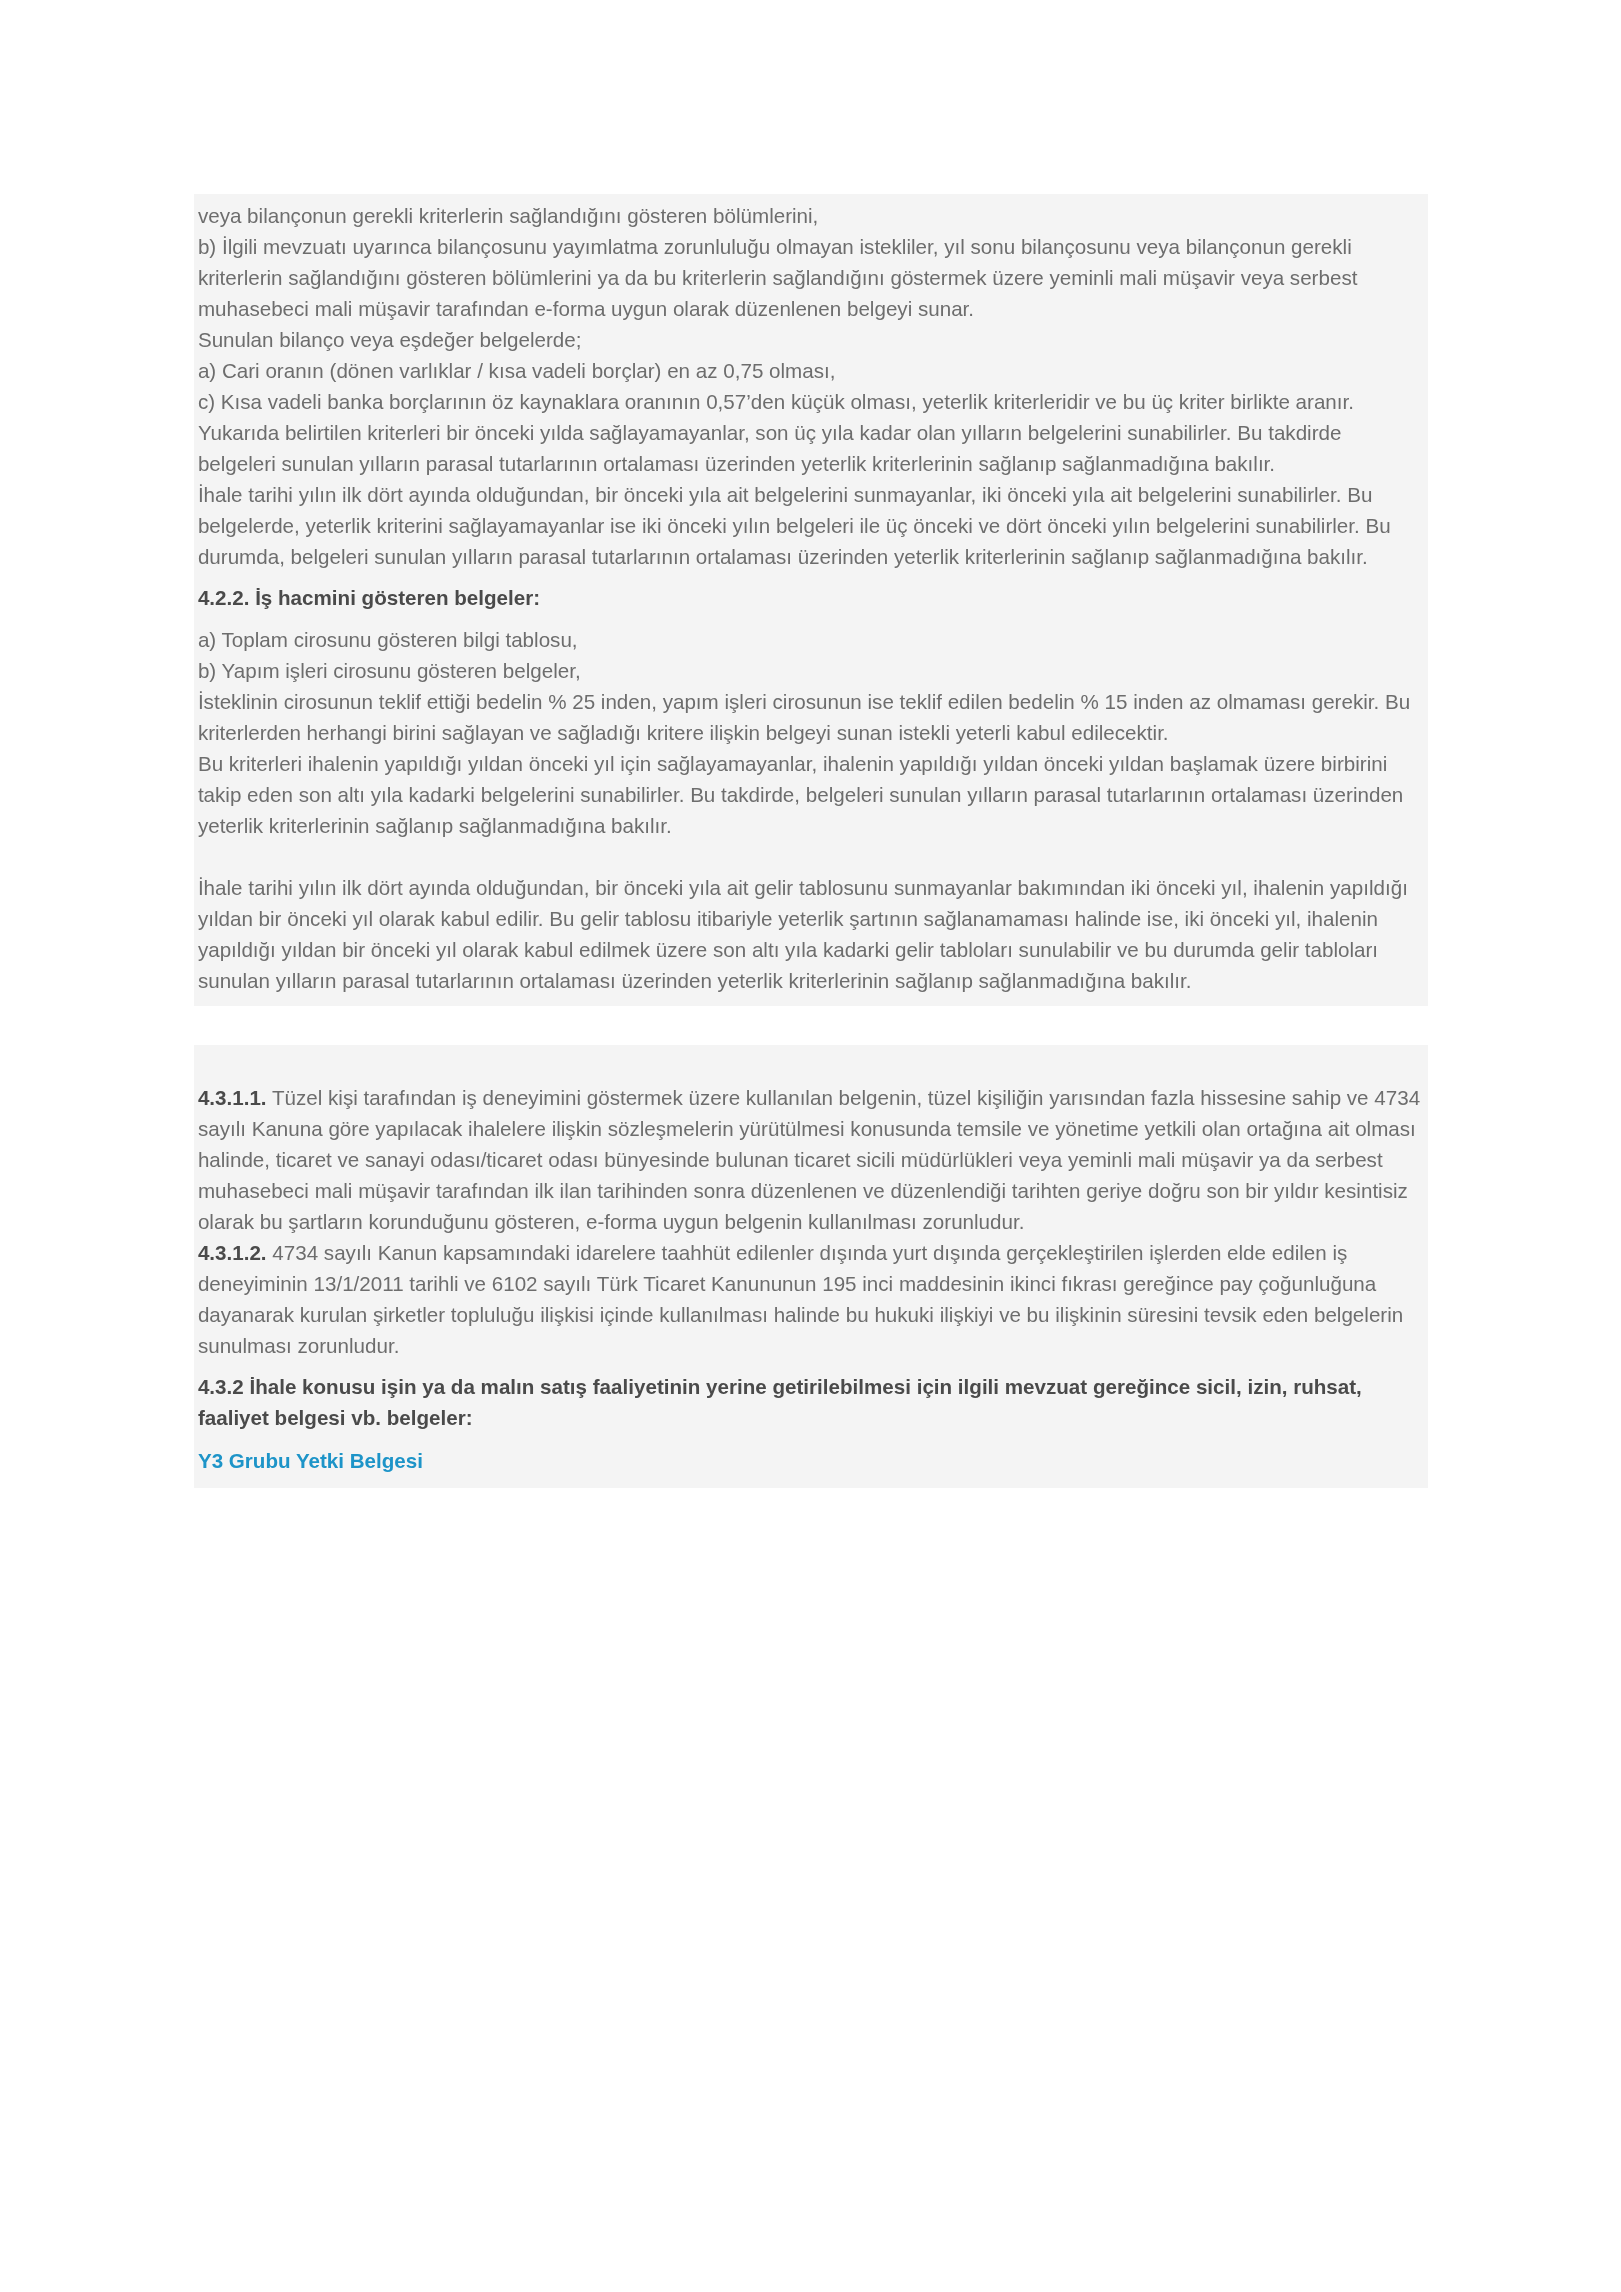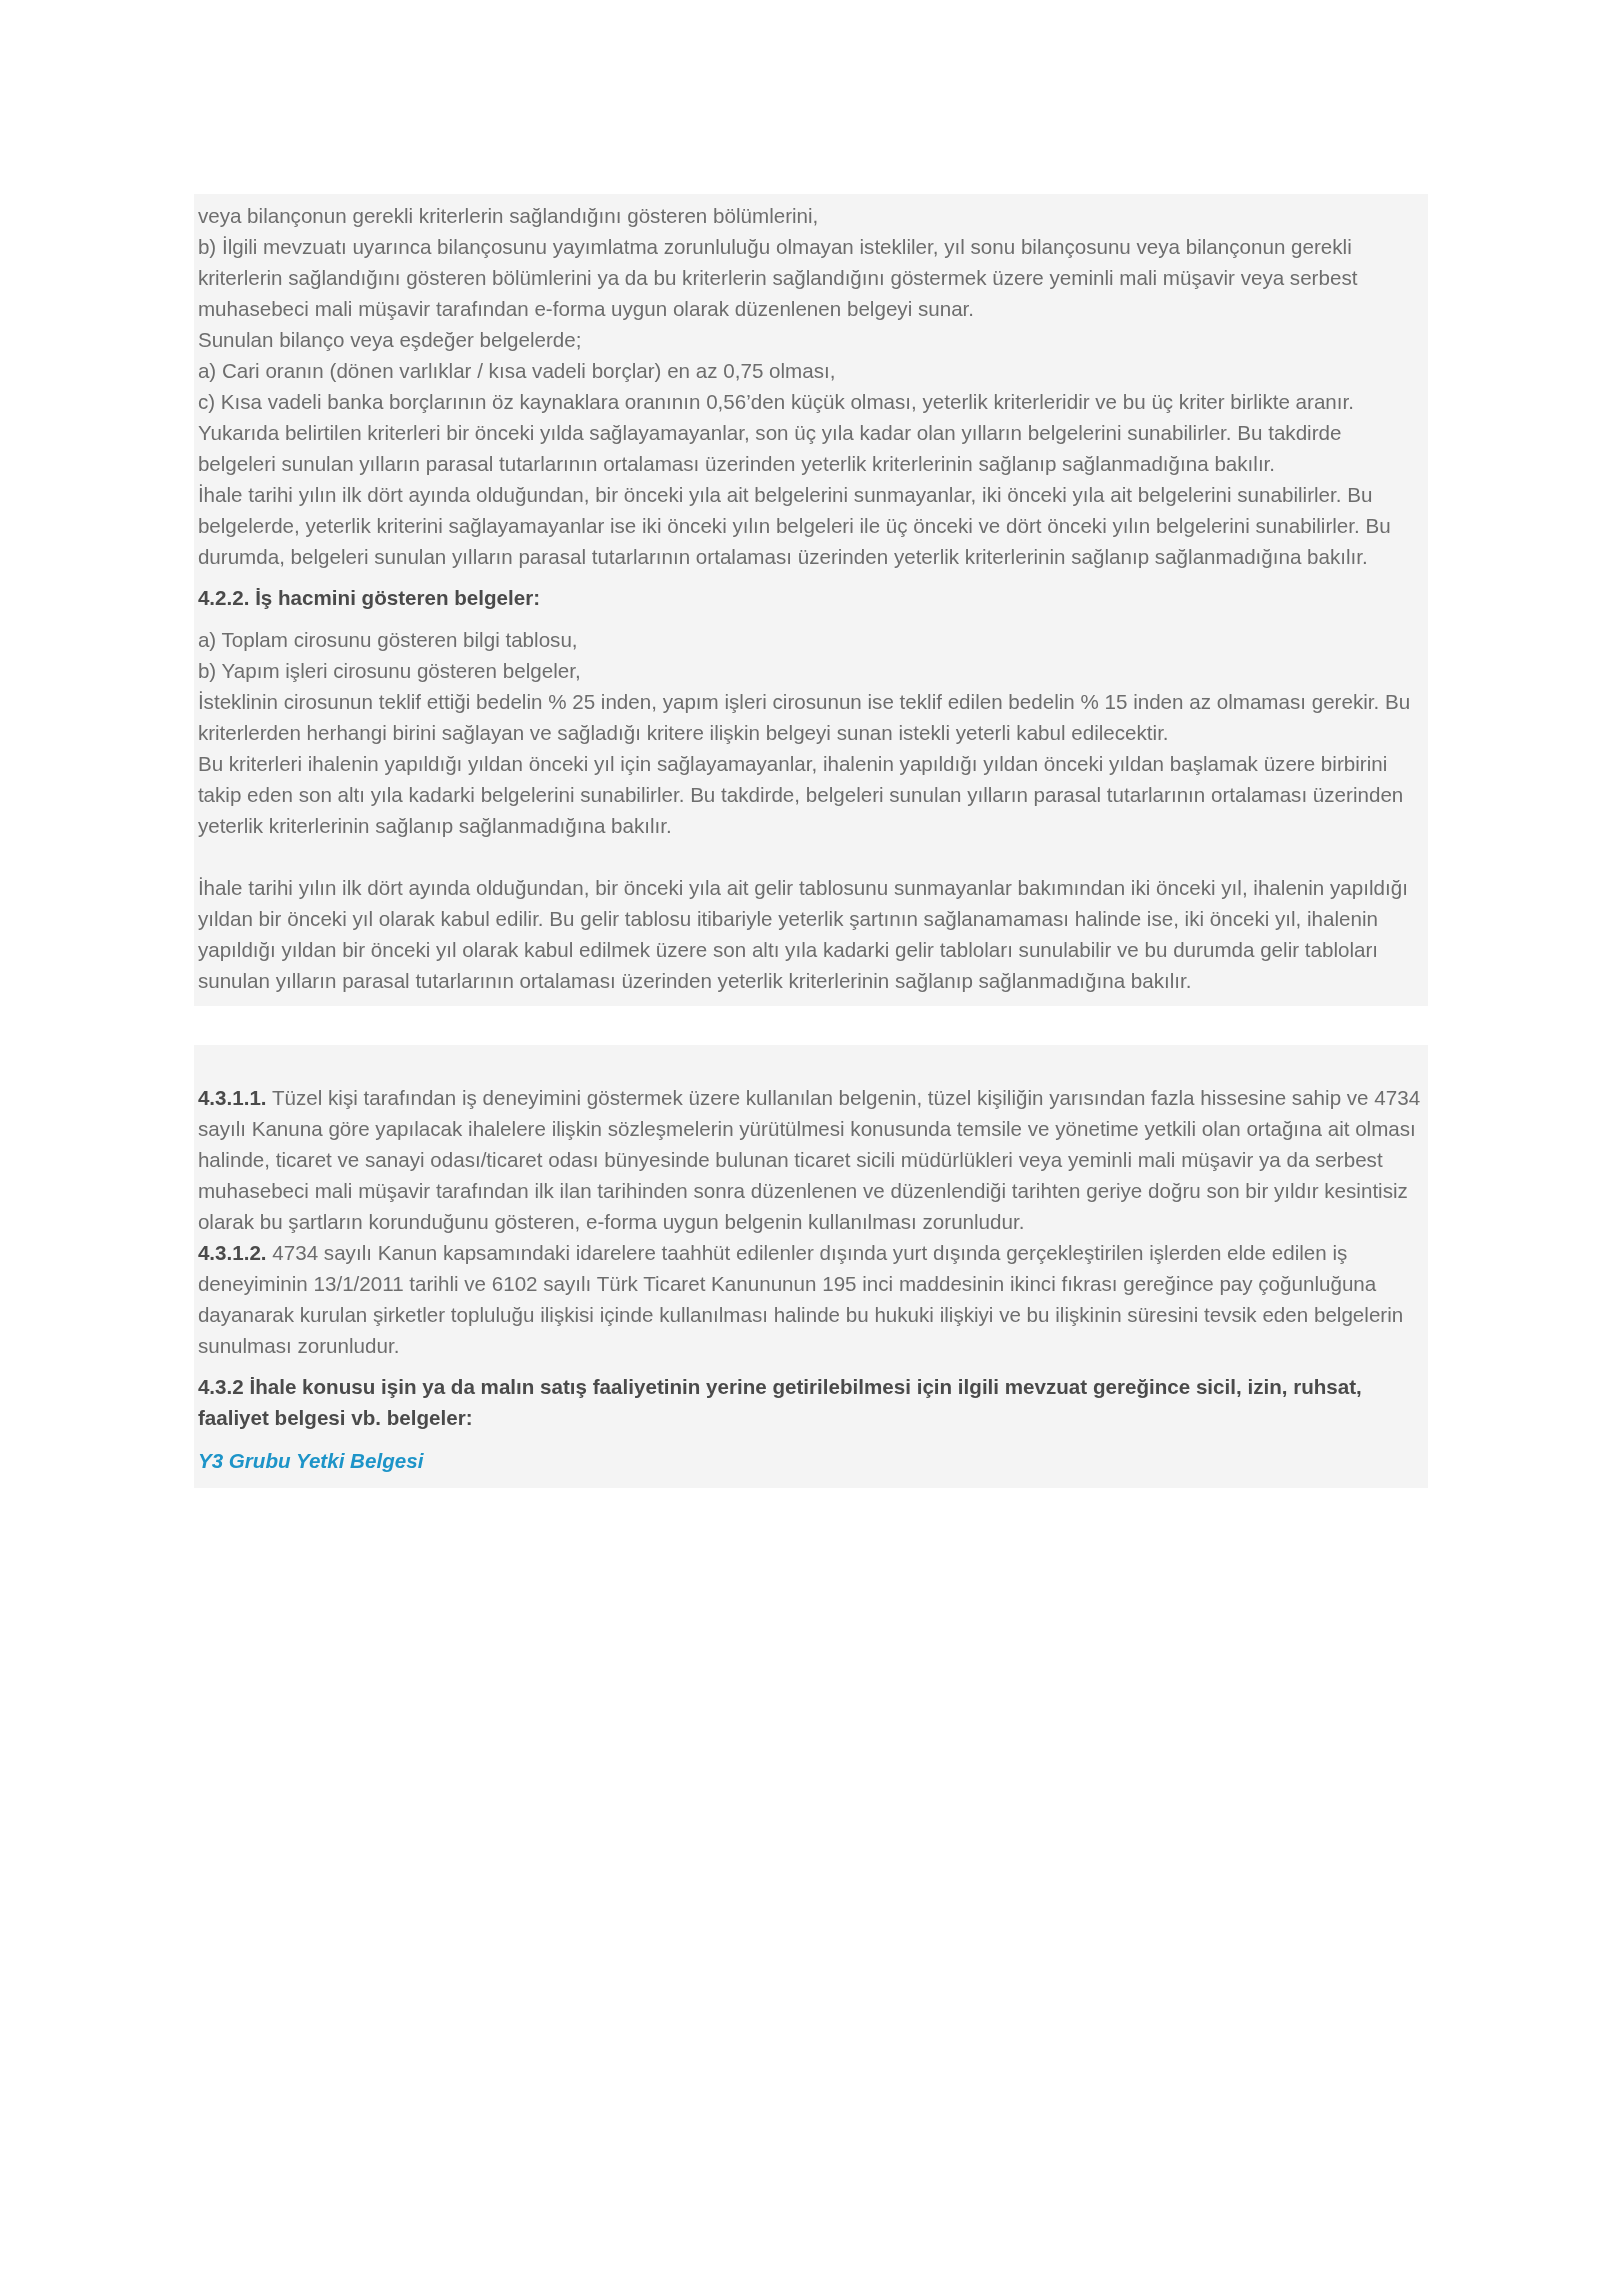--- a/index.html
+++ b/index.html
@@ -50,37 +50,36 @@
   }
   .para .lead {
     font-weight: bold;
     color: var(--heading-color, #4a4a4a);
   }
   .para.style-link {
     font-weight: bold;
     color: var(--link-color, #1d94c8);
     margin-top: 11.8px;
     margin-bottom: 2px;
-    font-style: italic;
   }
   .para.style-spacer {
     height: 31px;
   }
 </style>
 </head>
 <body>
 
 <div class="page">
   <div class="content">
       <div class="section">
         <p class="para style-body">veya bilançonun gerekli kriterlerin sağlandığını gösteren bölümlerini,</p>
         <p class="para style-body">b) İlgili mevzuatı uyarınca bilançosunu yayımlatma zorunluluğu olmayan istekliler, yıl sonu bilançosunu veya bilançonun gerekli kriterlerin sağlandığını gösteren bölümlerini ya da bu kriterlerin sağlandığını göstermek üzere yeminli mali müşavir veya serbest muhasebeci mali müşavir tarafından e-forma uygun olarak düzenlenen belgeyi sunar.</p>
         <p class="para style-body">Sunulan bilanço veya eşdeğer belgelerde;</p>
         <p class="para style-body">a) Cari oranın (dönen varlıklar / kısa vadeli borçlar) en az 0,75 olması,</p>
-        <p class="para style-body">c) Kısa vadeli banka borçlarının öz kaynaklara oranının 0,56’den küçük olması, yeterlik kriterleridir ve bu üç kriter birlikte aranır.</p>
+        <p class="para style-body">c) Kısa vadeli banka borçlarının öz kaynaklara oranının 0,57’den küçük olması, yeterlik kriterleridir ve bu üç kriter birlikte aranır.</p>
         <p class="para style-body">Yukarıda belirtilen kriterleri bir önceki yılda sağlayamayanlar, son üç yıla kadar olan yılların belgelerini sunabilirler. Bu takdirde belgeleri sunulan yılların parasal tutarlarının ortalaması üzerinden yeterlik kriterlerinin sağlanıp sağlanmadığına bakılır.</p>
         <p class="para style-body">İhale tarihi yılın ilk dört ayında olduğundan, bir önceki yıla ait belgelerini sunmayanlar, iki önceki yıla ait belgelerini sunabilirler. Bu belgelerde, yeterlik kriterini sağlayamayanlar ise iki önceki yılın belgeleri ile üç önceki ve dört önceki yılın belgelerini sunabilirler. Bu durumda, belgeleri sunulan yılların parasal tutarlarının ortalaması üzerinden yeterlik kriterlerinin sağlanıp sağlanmadığına bakılır.</p>
         <p class="para style-heading">4.2.2. İş hacmini gösteren belgeler:</p>
         <p class="para style-body">a) Toplam cirosunu gösteren bilgi tablosu,</p>
         <p class="para style-body">b) Yapım işleri cirosunu gösteren belgeler,</p>
         <p class="para style-body">İsteklinin cirosunun teklif ettiği bedelin % 25 inden, yapım işleri cirosunun ise teklif edilen bedelin % 15 inden az olmaması gerekir. Bu kriterlerden herhangi birini sağlayan ve sağladığı kritere ilişkin belgeyi sunan istekli yeterli kabul edilecektir.</p>
         <p class="para style-body">Bu kriterleri ihalenin yapıldığı yıldan önceki yıl için sağlayamayanlar, ihalenin yapıldığı yıldan önceki yıldan başlamak üzere birbirini takip eden son altı yıla kadarki belgelerini sunabilirler. Bu takdirde, belgeleri sunulan yılların parasal tutarlarının ortalaması üzerinden yeterlik kriterlerinin sağlanıp sağlanmadığına bakılır.</p>
         <p class="para style-spacer">&nbsp;</p>
         <p class="para style-body">İhale tarihi yılın ilk dört ayında olduğundan, bir önceki yıla ait gelir tablosunu sunmayanlar bakımından iki önceki yıl, ihalenin yapıldığı yıldan bir önceki yıl olarak kabul edilir. Bu gelir tablosu itibariyle yeterlik şartının sağlanamaması halinde ise, iki önceki yıl, ihalenin yapıldığı yıldan bir önceki yıl olarak kabul edilmek üzere son altı yıla kadarki gelir tabloları sunulabilir ve bu durumda gelir tabloları sunulan yılların parasal tutarlarının ortalaması üzerinden yeterlik kriterlerinin sağlanıp sağlanmadığına bakılır.</p>
       </div>

